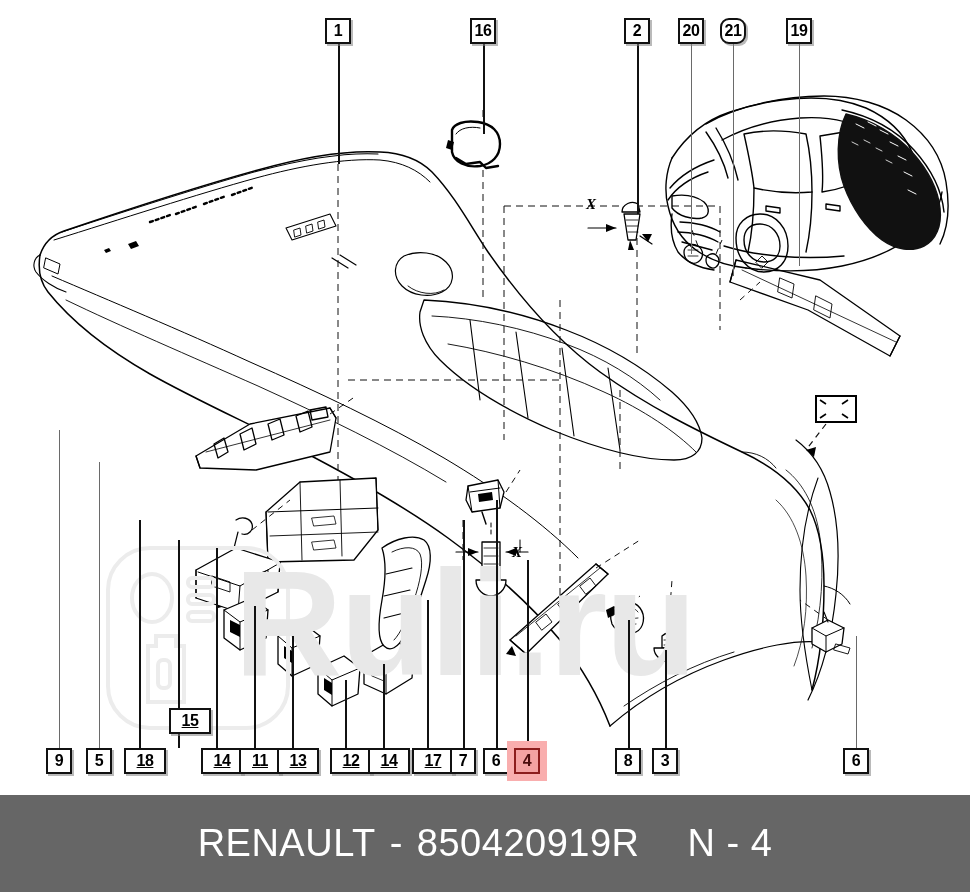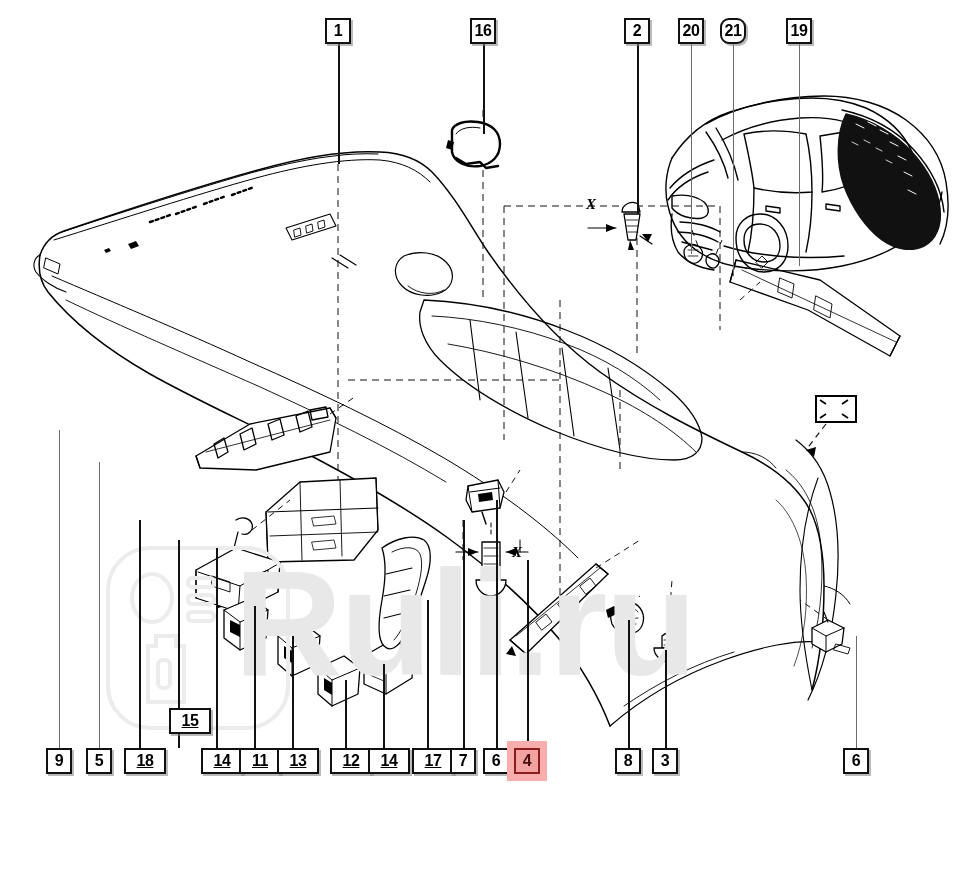--- a/index.html
+++ b/index.html
@@ -486,14 +486,22 @@
       <div class="callout" style="left: 652px; top: 748px;">3</div>
       <div class="leader thin" style="left: 856px; top: 636px; height: 112px;"></div>
       <div class="callout" style="left: 843px; top: 748px;">6</div>
     </div>
 
   <div id="annotation-layer">
       <div style="position: absolute; left: 586px; top: 196px; font: italic bold 15px &quot;Liberation Serif&quot;, serif; color: rgb(0, 0, 0); z-index: 45;">X</div>
       <div style="position: absolute; left: 512px; top: 544px; font: italic bold 15px &quot;Liberation Serif&quot;, serif; color: rgb(0, 0, 0); z-index: 45;">X</div>
     </div>
 
+  <div id="footer">
+    <div id="footer-inner">
+      <span class="brand">RENAULT</span>
+      <span class="dash">-</span>
+      <span class="partno">850420919R</span>
+      <span class="section">N - 4</span>
+    </div>
+  </div>
 
 </div>
 
 </body></html>

